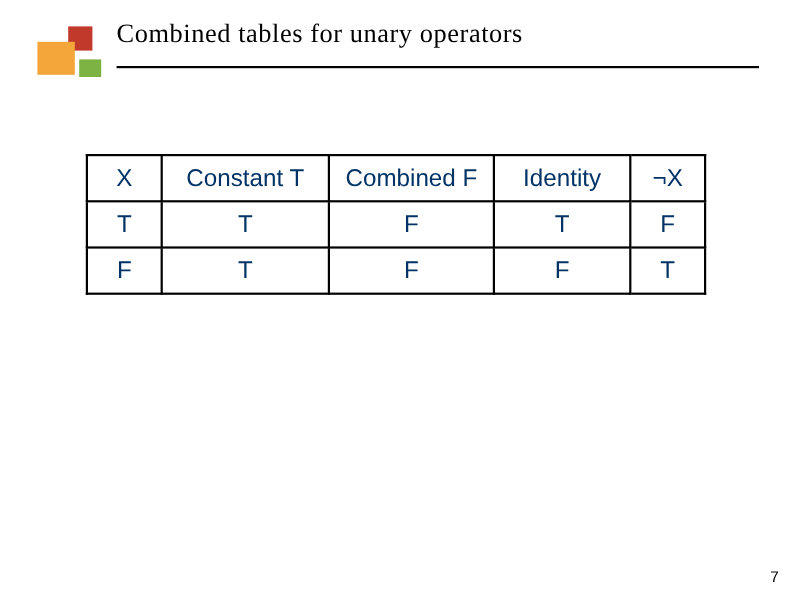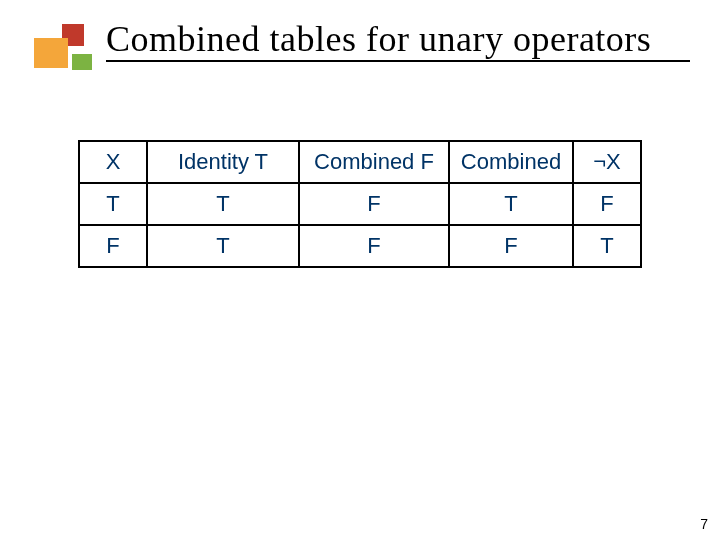--- a/index.html
+++ b/index.html
@@ -16,21 +16,21 @@
 
   
   .header {
     position: relative;
     height: 78px;
   }
   .title {
     position: absolute;
     left: 106px;
     top: 18px;
-    font-size: 36px;
+    font-size: 24px;
     letter-spacing: 0.5px;
   }
   .title-underline {
     position: absolute;
     left: 106px;
     right: 30px;
     top: 60px;
     height: 0;
     border-bottom: 2px solid #000;
   }
@@ -125,23 +125,23 @@
   </div>
   <div class="title">Combined tables for unary operators</div>
   <div class="title-underline"></div>
 </div>
 
 <div class="tbl-wrap">
   <table class="truth">
     <tbody>
         <tr>
       <td class="c0">X</td>
-      <td class="c1">Identity T</td>
+      <td class="c1">Constant T</td>
       <td class="c2">Combined F</td>
-      <td class="c3">Combined</td>
+      <td class="c3">Identity</td>
       <td class="c4">¬X</td>
     </tr>
     <tr>
       <td class="c0">T</td>
       <td class="c1">T</td>
       <td class="c2">F</td>
       <td class="c3">T</td>
       <td class="c4">F</td>
     </tr>
     <tr>

